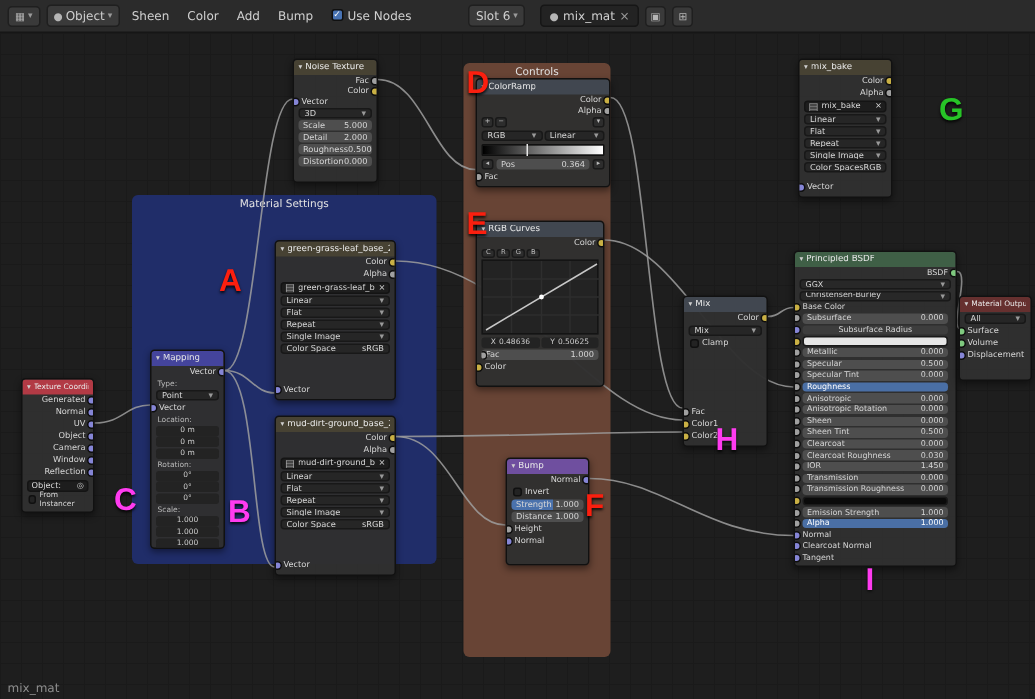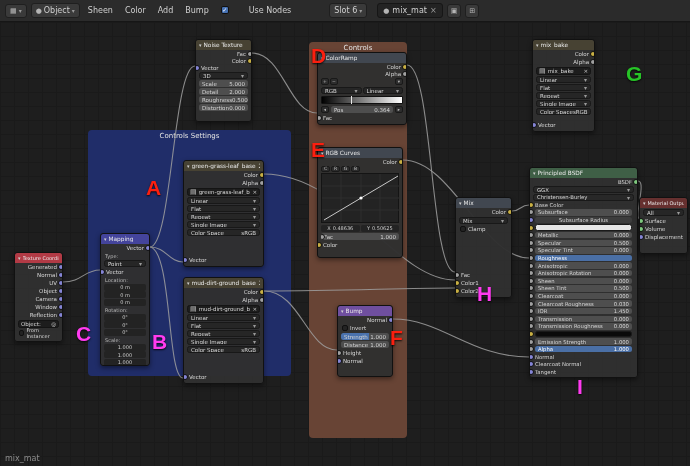--- a/index.html
+++ b/index.html
@@ -9,21 +9,21 @@
   
   .topbar{position:absolute;top:0;left:0;width:690px;height:22px;background:#2b2b2b;
     border-bottom:1px solid #161616;display:flex;align-items:center;gap:4px;padding:0 5px;
     font-size:8px;color:#cfcfcf;z-index:10}
   .tbtn{display:flex;align-items:center;gap:2px;background:#3a3a3a;border:1px solid #1f1f1f;
     border-radius:3px;padding:2px 4px;cursor:default}
   .tbtn.sm{padding:2px 3px}
   .tmenu{padding:2px 4px}
   .car{font-size:6px;color:#9a9a9a}
   .ic{font-size:7px;color:#b5b5b5}
-  .tcheck{display:flex;gap:20px;padding:0 4px}
+  .tcheck{display:flex;gap:3px;padding:0 4px}
   .cb{width:8px;height:8px;border:1px solid #101010;border-radius:2px;background:#232323;
     display:inline-flex;align-items:center;justify-content:center;font-size:6px;color:#fff}
   .cb.checked{background:#4772b3}
   .cb .g{font-size:6px;line-height:1}
   .tfield{display:flex;align-items:center;gap:3px;background:#232323;border:1px solid #161616;
     border-radius:3px;padding:2px 5px;margin-left:6px}
   .tfield .x{color:#9a9a9a;font-size:8px}
 
   
   .canvas{position:absolute;top:22px;left:0;width:690px;height:444px;background:#1e1e1e;
@@ -163,21 +163,21 @@
       <span class="ic">▣</span>
     </div>
   <div class="tbtn sm">
       <span class="ic">⊞</span>
     </div>
 </div>
 
 <div class="canvas"></div>
 
 <div class="frame" id="frame-tex">
-  <div class="ftitle">Controls Settings</div>
+  <div class="ftitle">Material Settings</div>
 </div>
 <div class="frame" id="frame-ctl">
   <div class="ftitle">Controls</div>
 </div>
 
 <svg id="wires">
   <path d="M63,282 C82,282 84,270 100,270"></path>
   <path d="M150,247 C172,247 173,66 195,66"></path>
   <path d="M150,247 C166,247 169,262 183,262"></path>
   <path d="M150,247 C172,250 167,378 183,378"></path>

